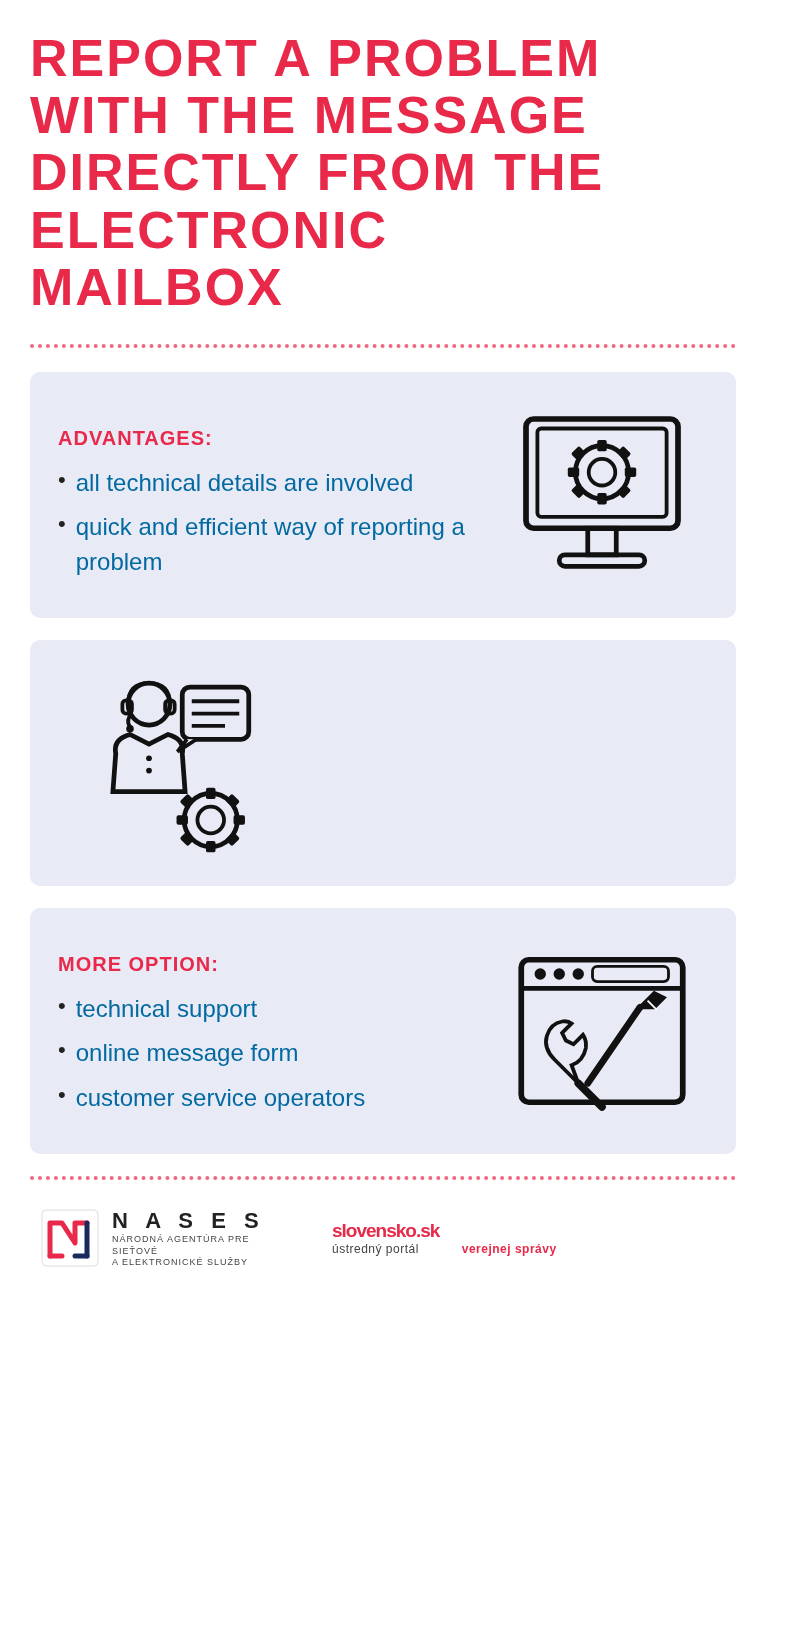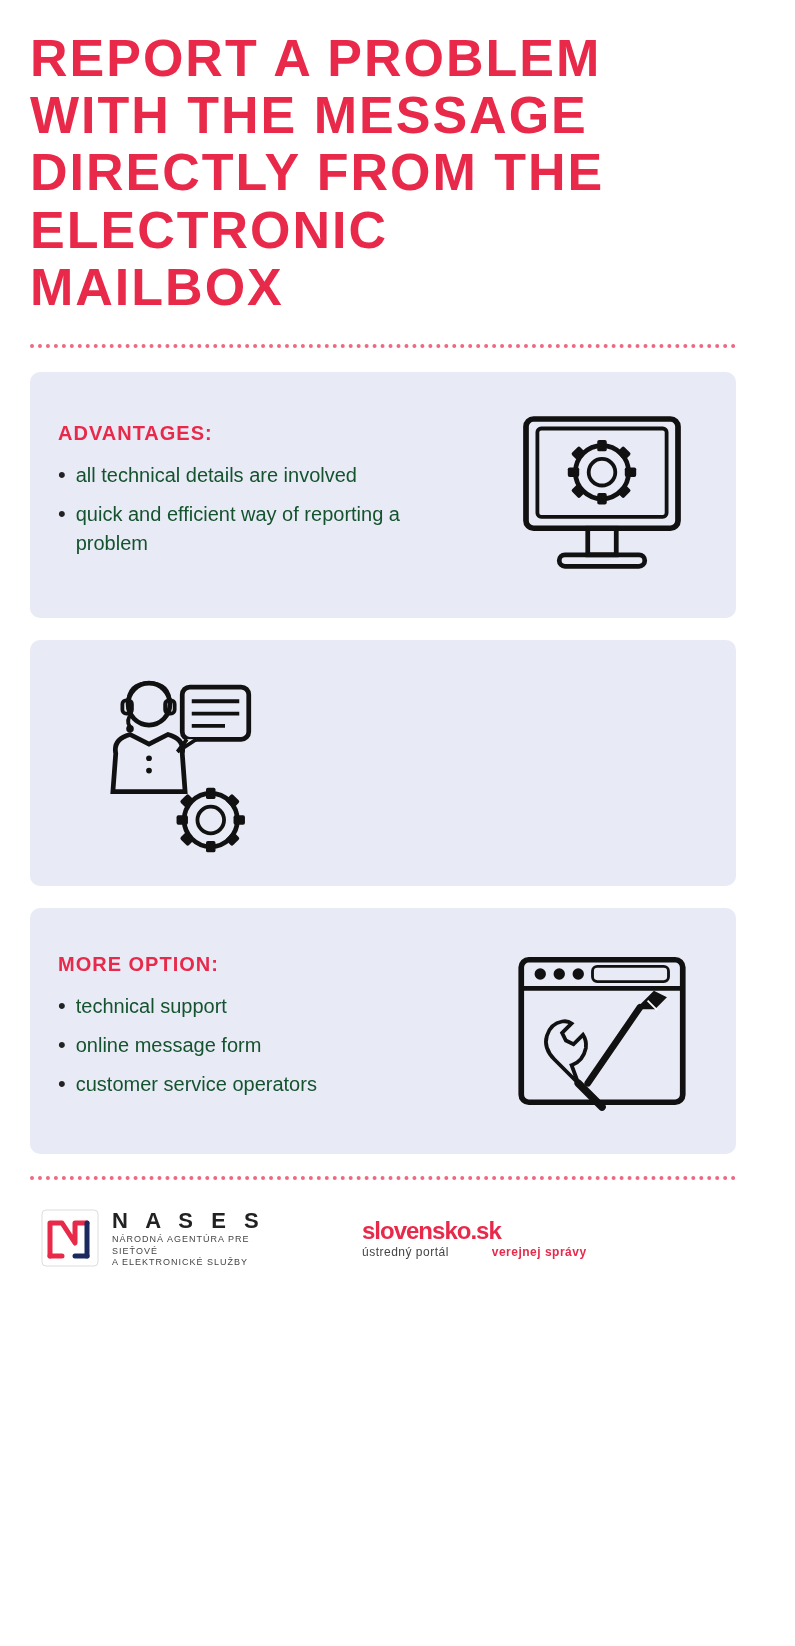--- a/index.html
+++ b/index.html
@@ -38,21 +38,21 @@
     }
 
     
     .card {
       background: #e8eaf6;
       border-radius: 10px;
       padding: 28px 24px 28px 28px;
       margin-bottom: 22px;
       display: flex;
       flex-direction: row;
-      align-items: center;
+      align-items: flex-end;
       justify-content: space-between;
       min-height: 210px;
     }
 
     .card-content {
       flex: 1;
       padding-right: 20px;
     }
 
     .card-label {
@@ -64,22 +64,22 @@
       margin-bottom: 16px;
       font-family: 'Arial Black', Arial, sans-serif;
     }
 
     .card-list {
       list-style: none;
       padding: 0;
     }
 
     .card-list li {
-      font-size: 20px;
-      color: #14532d;
+      font-size: 24px;
+      color: #0369a1;
       line-height: 1.45;
       margin-bottom: 10px;
       display: flex;
       align-items: flex-start;
     }
 
     .card-list li::before {
       content: '•';
       color: #222;
       font-size: 22px;
@@ -107,21 +107,21 @@
       border-top: 4px dotted #e8294a;
       margin: 8px 0 28px 0;
       opacity: 0.7;
     }
 
     .footer-logos {
       display: flex;
       flex-direction: row;
       align-items: center;
       justify-content: flex-start;
-      gap: 90px;
+      gap: 60px;
       padding: 0 10px;
     }
 
     
     .nases-logo {
       display: flex;
       align-items: center;
       gap: 12px;
     }
 
@@ -153,21 +153,21 @@
     }
 
     
     .slovensko-logo {
       display: flex;
       flex-direction: column;
       align-items: flex-start;
     }
 
     .slovensko-name {
-      font-size: 24px;
+      font-size: 19px;
       font-weight: 900;
       color: #e8294a;
       font-family: 'Arial Black', Arial, sans-serif;
       letter-spacing: -1px;
     }
 
     .slovensko-sub {
       font-size: 12px;
       color: #444;
       letter-spacing: 0.5px;

